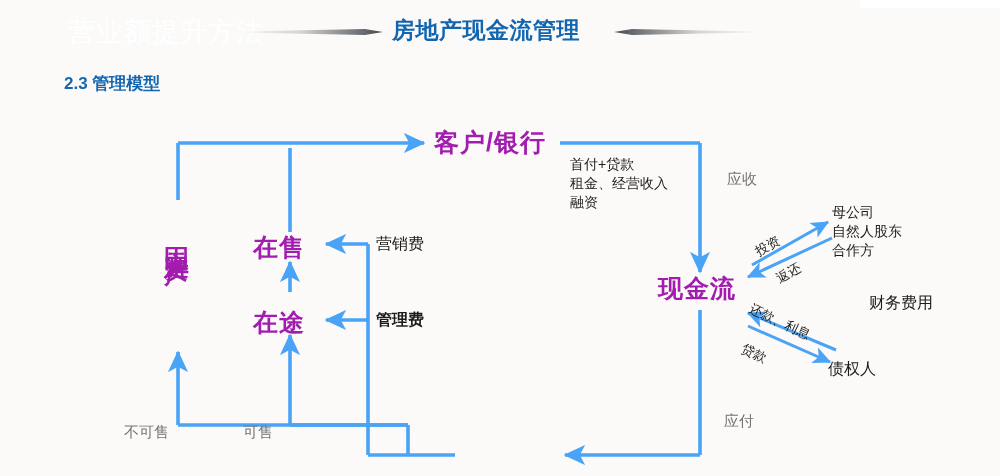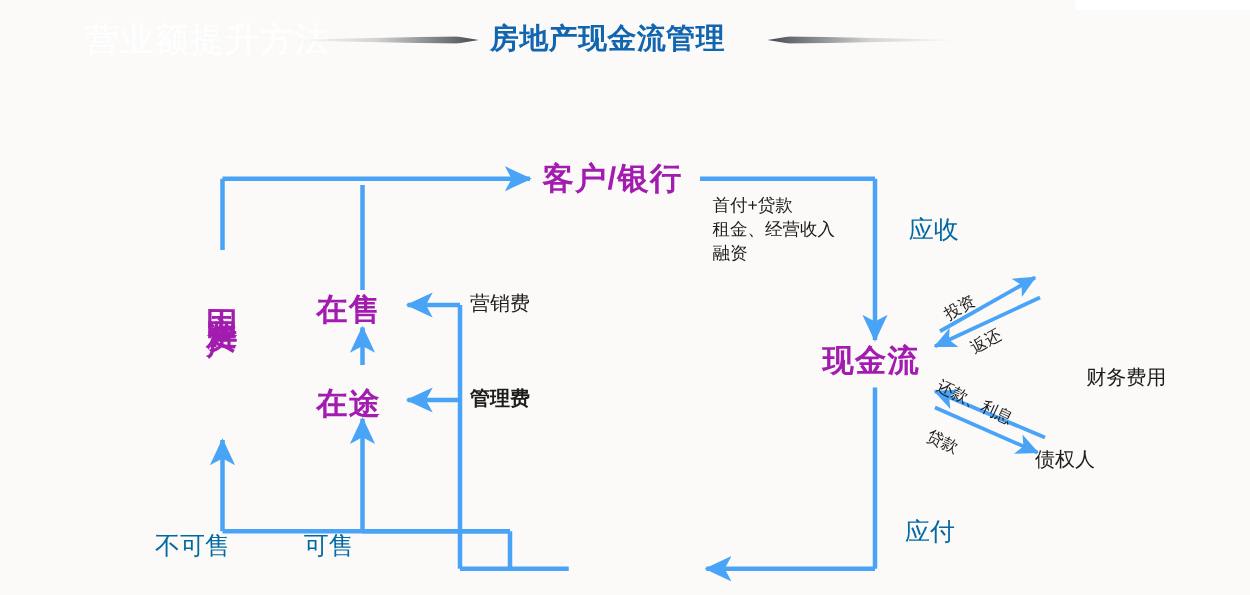--- a/index.html
+++ b/index.html
@@ -89,22 +89,22 @@
   .plain {
     position: absolute;
     font-size: 14px;
     color: #1c1c1c;
     white-space: nowrap;
     line-height: 1.34;
   }
   .plain.med { font-size: 16px; }
   .red {
     position: absolute;
-    font-size: 20px;
-    color: #0369a1;
+    font-size: 15px;
+    color: #737373;
     white-space: nowrap;
   }
   .rot {
     position: absolute;
     font-size: 13px;
     color: #1c1c1c;
     white-space: nowrap;
     transform-origin: left top;
   }
 </style>
@@ -112,20 +112,21 @@
 <body>
 
 <div id="slide">
 
   <div class="top-strip"></div>
 
   <div class="watermark">营业额提升方法</div>
   <div class="hdr-rule-left"></div>
   <div class="hdr-title">房地产现金流管理</div>
   <div class="hdr-rule-right"></div>
+  <div class="subtitle">2.3 管理模型</div>
 
   <svg id="diagram" viewBox="0 0 1000 476" xmlns="http://www.w3.org/2000/svg">
     <defs>
       <marker id="ah" markerWidth="7" markerHeight="7" refX="5.6" refY="3" orient="auto" markerUnits="strokeWidth">
         <path d="M0,0.2 L6,3 L0,5.8 L1.5,3 Z" fill="#49a3f6"></path>
       </marker>
     </defs>
     <g stroke="#49a3f6" stroke-width="3.6" fill="none" stroke-linecap="butt">
 
       <path d="M178,143 L424,143" marker-end="url(#ah)"></path>
@@ -177,20 +178,25 @@
 
   <div class="node big" style="left:658px; top:272px;">现金流</div>
 
 
   <div class="plain" style="left:570px; top:155px;">
     <div>首付+贷款</div>
     <div>租金、经营收入</div>
     <div>融资</div>
   </div>
 
+  <div class="plain" style="left:832px; top:203px;">
+    <div>母公司</div>
+    <div>自然人股东</div>
+    <div>合作方</div>
+  </div>
 
   <div class="plain med" style="left:869px; top:292px;">财务费用</div>
 
   <div class="plain med" style="left:828px; top:358px;">债权人</div>
 
   <div class="plain med" style="left:376px; top:233px;">营销费</div>
   <div class="plain med" style="left:376px; top:309px;font-weight:bold;">管理费</div>
 
   <div class="red" style="left:727px; top:170px;">应收</div>
   <div class="red" style="left:724px; top:412px;">应付</div>

